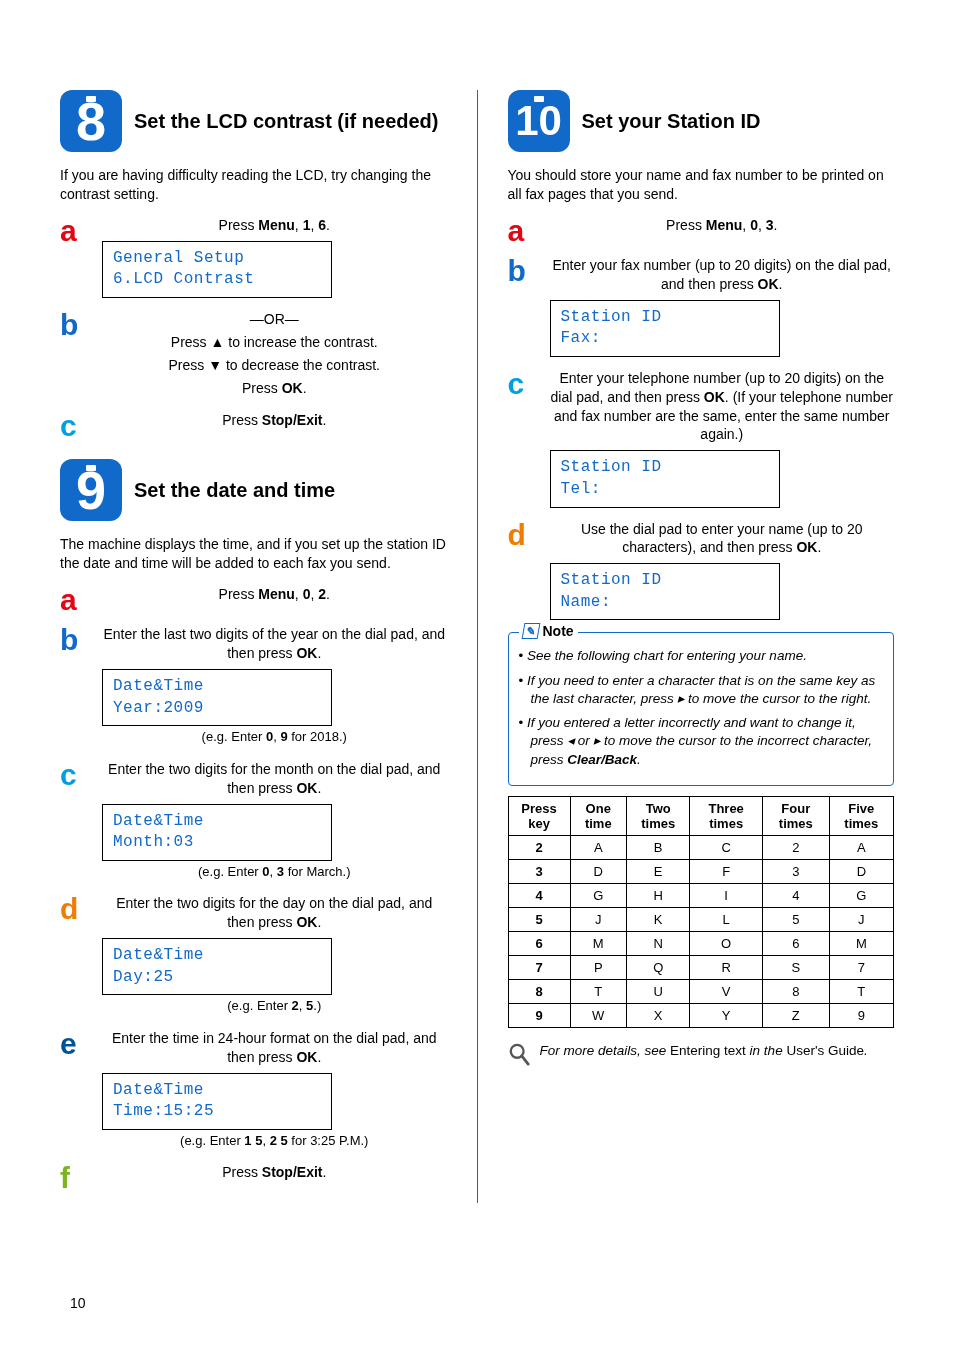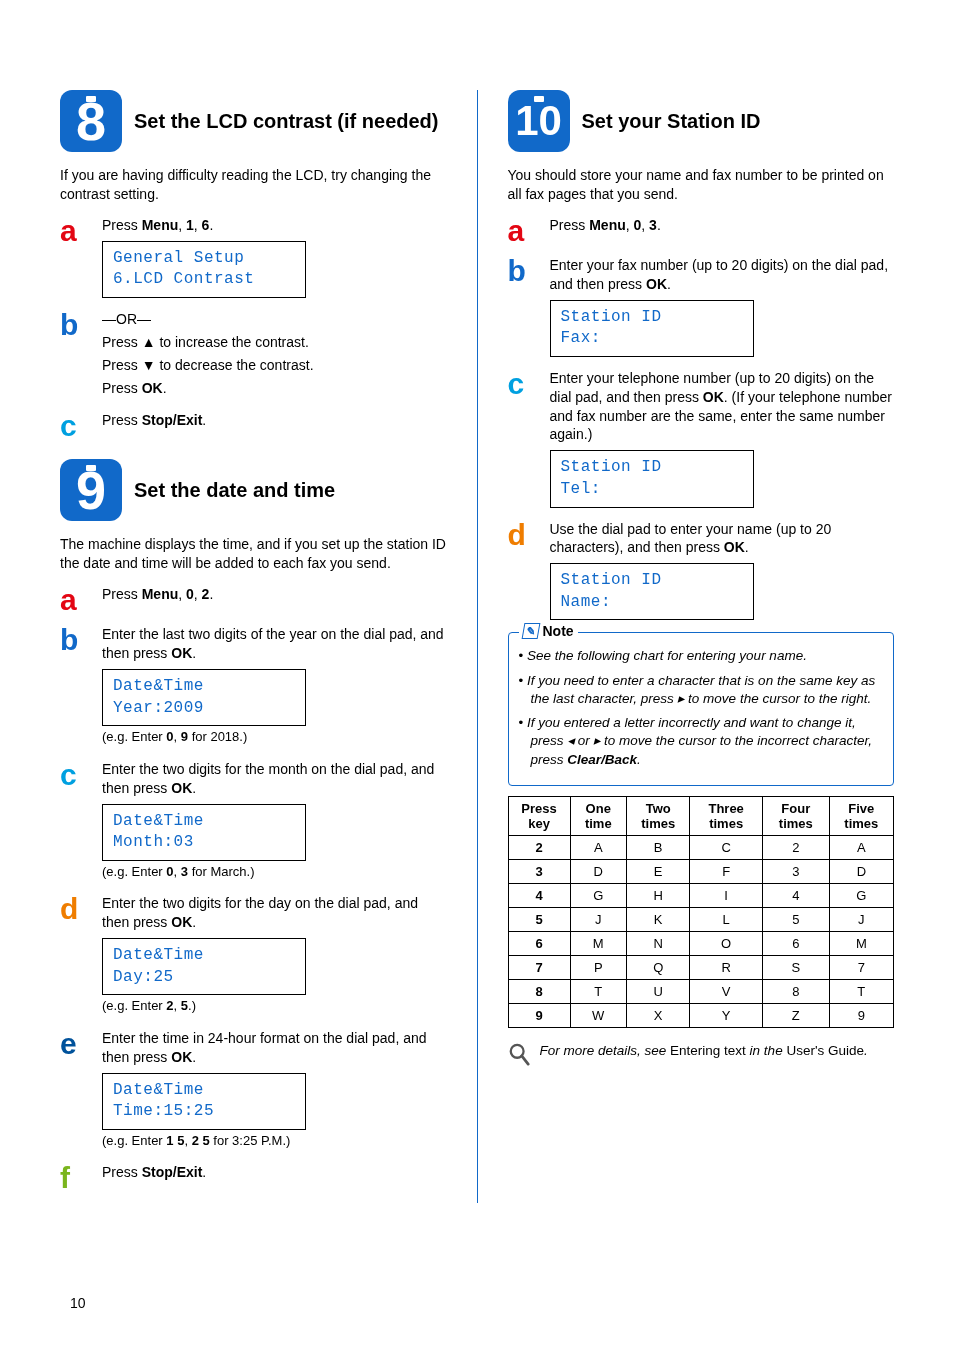--- a/index.html
+++ b/index.html
@@ -44,28 +44,28 @@
     width: 28px; flex-shrink: 0;
     font-family: Arial, Helvetica, sans-serif;
   }
   .la { color: #e30613; }
   .lb { color: #1169c9; }
   .lc { color: #00a0e0; }
   .ld { color: #ef7d00; }
   .le { color: #00529b; }
   .lf { color: #7ab51d; }
   .step-body { flex: 1; font-size: 14px; line-height: 1.35; }
-  .step-body p { margin-bottom: 4px; }
+  .step-body p { margin-bottom: 4px; text-align: center; }
   .lcd {
     border: 1px solid #000;
     padding: 6px 10px;
     font-family: "Courier New", monospace;
     font-size: 16px;
     color: #1169c9;
-    width: 204px;
+    width: 230px;
     margin: 6px 0 2px 0;
     line-height: 1.35;
     letter-spacing: 0.5px;
   }
   .eg { font-size: 13px; margin-bottom: 4px; }
   .notebox { border: 1px solid #1169c9; border-radius: 4px; padding: 8px 10px 10px 10px; margin-top: 8px; position: relative; }
   .notebox .note-label {
     position: absolute; top: -10px; left: 10px;
     background: #fff; padding: 0 4px; font-weight: bold; font-size: 14px;
     display: flex; align-items: center; gap: 4px;

